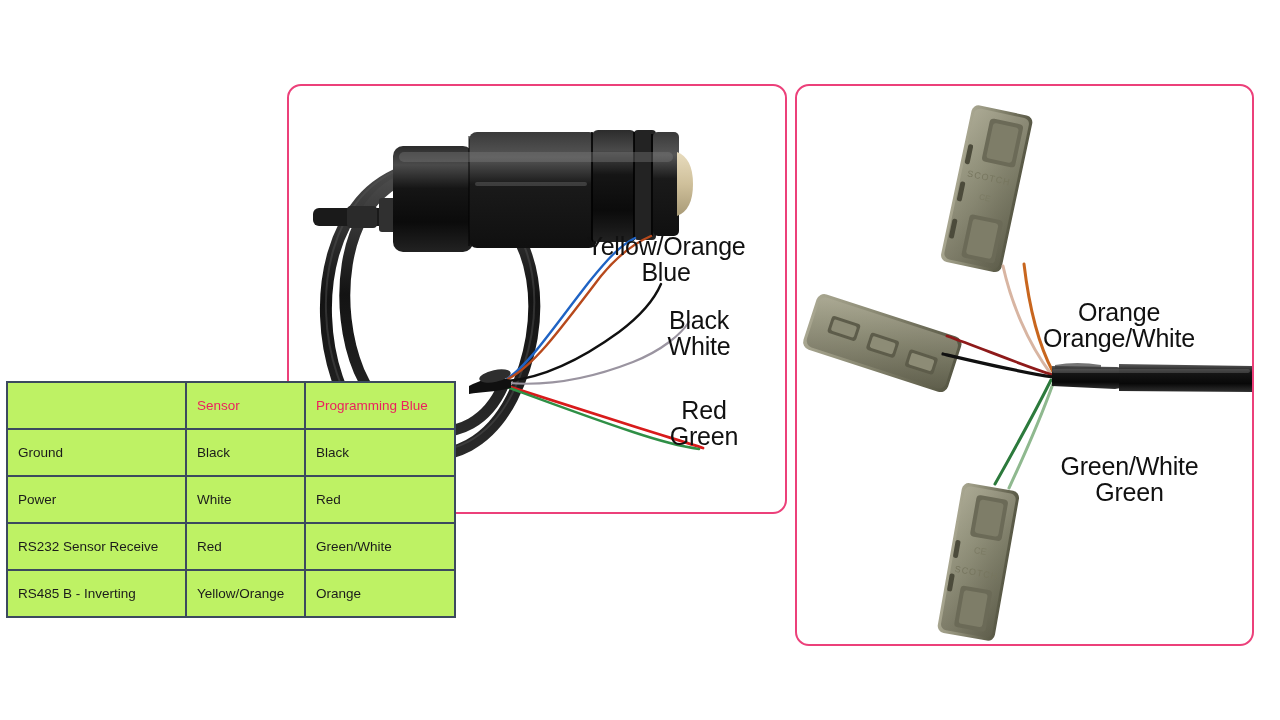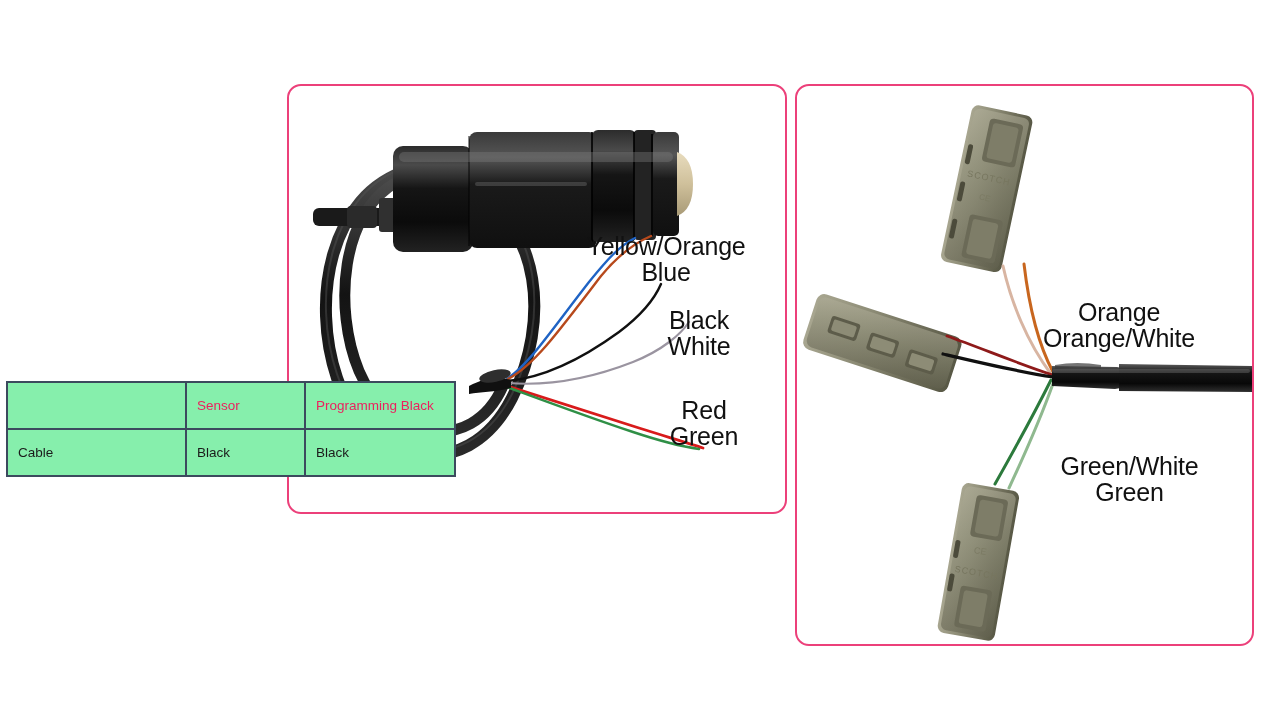--- a/index.html
+++ b/index.html
@@ -50,21 +50,21 @@
   svg { display: block; }
 
   
   #wiring-table {
     position: absolute;
     left: 6px;
     top: 381px;
     width: 448px;
     border-collapse: collapse;
     table-layout: fixed;
-    background: #86efac;
+    background: #bef264;
     padding-left: 34px;
   }
   #wiring-table td, #wiring-table th {
     border: 2px solid #3c4a5e;
     height: 47px;
     padding: 0 10px;
     font-size: 13.5px;
     font-weight: normal;
     text-align: left;
     vertical-align: middle;
@@ -274,23 +274,38 @@
 <table id="wiring-table">
   <colgroup>
     <col class="c0">
       <col class="c1">
       <col class="c2">
   </colgroup>
   <thead>
     <tr>
       <th class="blank"></th>
       <th>Sensor</th>
-      <th>Programming Black</th>
+      <th>Programming Blue</th>
     </tr>
   </thead>
   <tbody>
     <tr>
-      <td>Cable</td>
+      <td>Ground</td>
       <td>Black</td>
       <td>Black</td>
     </tr>
+    <tr>
+      <td>Power</td>
+      <td>White</td>
+      <td>Red</td>
+    </tr>
+    <tr>
+      <td>RS232 Sensor Receive</td>
+      <td>Red</td>
+      <td>Green/White</td>
+    </tr>
+    <tr>
+      <td>RS485 B - Inverting</td>
+      <td>Yellow/Orange</td>
+      <td>Orange</td>
+    </tr>
   </tbody>
 </table>
 
 </body></html>

